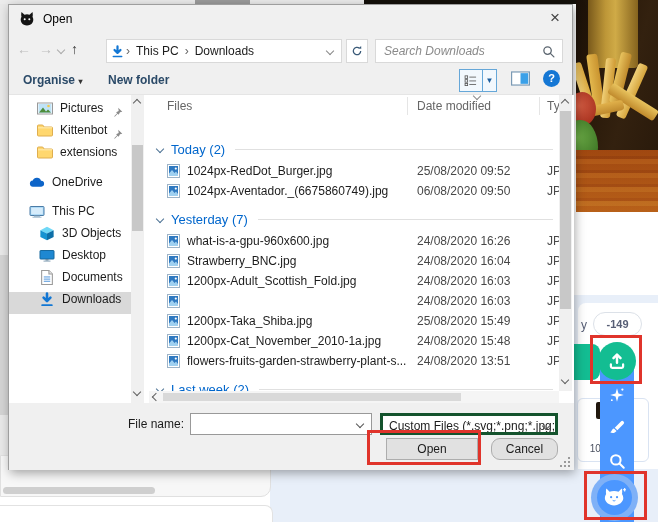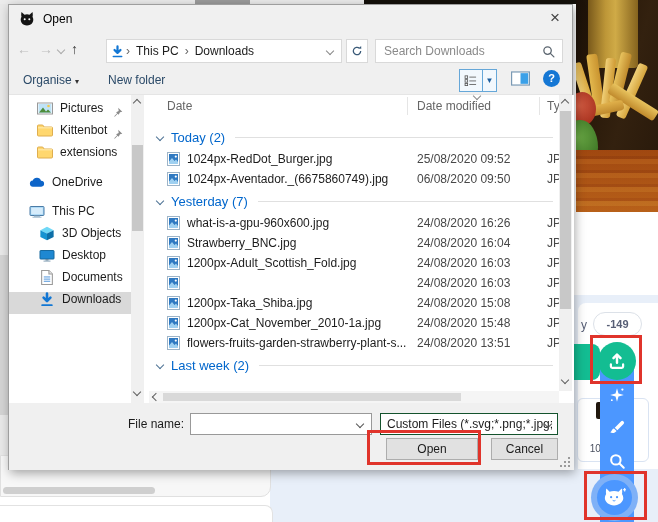--- a/index.html
+++ b/index.html
@@ -71,32 +71,32 @@
     font-size:17px; line-height:26px; color:#444; }
 
   .navglyph { position:absolute; top:36px; font-size:14px; }
   #addr-box { position:absolute; left:97px; top:34px; width:236px; height:24px; background:#fff;
     border:1px solid #d9d9d9; display:flex; align-items:center; padding:0 4px; }
   #refresh-btn { position:absolute; left:337px; top:34px; width:22px; height:24px; background:#fff;
     border:1px solid #d9d9d9; display:flex; align-items:center; justify-content:center; }
   #search-box { position:absolute; left:366px; top:34px; width:188px; height:24px; background:#fff;
     border:1px solid #d9d9d9; }
   #search-box input { position:absolute; left:8px; top:2px; width:150px; height:18px; border:none;
-    outline:none; font-size:12px; font-family:"Liberation Sans",sans-serif; color:#333; }
+    outline:none; font-size:12px; font-family:"Liberation Sans",sans-serif; color:#333;font-style:italic; }
   #search-box input::placeholder { color:#8a8a8a; }
   .crumb { font-size:12px; color:#1c1c1c; margin:0 4px; }
   .crumb-sep { color:#666; font-size:12px; margin:0 2px; }
 
   .chev { display:inline-block; width:6px; height:6px; border-right:1.5px solid #666; border-bottom:1.5px solid #666; }
   .chev-down { transform:rotate(45deg); }
   .chev-up { transform:rotate(-135deg); }
   .chev-left { transform:rotate(135deg); }
 
   #cmdbar { position:absolute; left:0; top:62px; width:100%; height:28px; border-bottom:1px solid #e5e5e5; }
-  .cmd { position:absolute; top:6px; font-size:12px; color:#2b4a68; }
+  .cmd { position:absolute; top:6px; font-size:12px; color:#2b4a68;font-weight:bold; }
   #view-group { position:absolute; left:450px; top:2px; width:38px; height:23px; background:#f2f8fd;
     border:1px solid #66a7d8; display:flex; }
   #view-icon-cell { width:23px; border-right:1px solid #66a7d8; display:flex; align-items:center; justify-content:center; }
   #view-arrow-cell { flex:1; display:flex; align-items:center; justify-content:center; font-size:8px; color:#1e5f9e; }
   #preview-btn { position:absolute; left:502px; top:4px; width:19px; height:16px; }
   #help-btn { position:absolute; left:534px; top:3px; width:17px; height:17px; border-radius:50%;
     background:#1577d4; color:#fff; font-size:11px; font-weight:bold; text-align:center; line-height:17px; }
 
   #main { position:absolute; left:0; top:90px; width:565px; height:308px; background:#fff; overflow:hidden; }
   #sidebar { position:absolute; left:0; top:0; width:122px; height:308px; overflow:hidden; padding-top:6px; }
@@ -110,22 +110,22 @@
   #side-scroll { position:absolute; left:122px; top:0; width:13px; height:308px; background:#f0f0f0; }
   .sb-thumb { position:absolute; background:#c8c8c8; }
   .sb-arrow { position:absolute; left:3px; }
 
   #files { position:absolute; left:140px; top:0; width:410px; height:296px; overflow:hidden; }
   #fhead { position:relative; height:22px; }
   .fcol { position:absolute; top:4px; font-size:12px; color:#666; }
   .fcol-sep { position:absolute; top:2px; width:1px; height:18px; background:#e5e5e5; }
   #sort-chev { position:absolute; left:325px; top:-2px; }
   #flist { padding-top:8px; }
-  .group-row { height:24px; display:flex; align-items:center; padding-left:8px; }
-  .group-row:first-child { margin-top:0;justify-content:flex-end; }
+  .group-row { height:24px; display:flex; align-items:center; padding-left:8px; margin-top:6px; }
+  .group-row:first-child { margin-top:12px;justify-content:flex-end; }
   .gchev { width:6px; height:6px; border-right:1.5px solid #4d7294; border-bottom:1.5px solid #4d7294;
     transform:rotate(45deg); margin-right:8px; flex:none; }
   .glabel { color:#0066cc; font-size:13px; white-space:nowrap; }
   .gline { flex:1; height:1px; background:#e0e0e0; margin:0 6px 0 10px; }
   .file-row { position:relative; height:20px; }
   .ficon { position:absolute; left:18px; top:3px; width:13px; height:14px; }
   .fname { position:absolute; left:38px; top:3px; font-size:12px; color:#1c1c1c; white-space:nowrap; }
   .fdate { position:absolute; left:268px; top:3px; font-size:12px; color:#474747; white-space:nowrap; }
   .ftype { position:absolute; left:398px; top:3px; width:12px; font-size:12px; color:#474747;
     white-space:nowrap; overflow:hidden; }
@@ -133,26 +133,26 @@
   #file-hscroll { position:absolute; left:140px; top:296px; width:410px; height:12px; background:#f5f5f5; }
   #hthumb { position:absolute; left:14px; top:2px; width:298px; height:8px; background:#d9d9d9; }
 
   #footer { position:absolute; left:0; top:398px; width:565px; height:67px; background:#f0f0f0; }
   #fname-label { position:absolute; left:80px; top:14px; width:95px; text-align:right; font-size:12px; color:#1c1c1c; }
   #fname-combo { position:absolute; left:181px; top:10px; width:182px; height:22px; background:#fff; border:1px solid #999; }
   #fname-combo input { position:absolute; left:4px; top:2px; width:158px; height:16px; border:none; outline:none;
     font-family:"Liberation Sans",sans-serif; font-size:12px; }
   #fname-combo .chev { position:absolute; right:8px; top:7px; }
   #ftype-select { position:absolute; left:371px; top:10px; width:178px; height:22px; background:#fff;
-    border:1px solid #14532d; font-size:12px; line-height:20px; padding-left:6px; white-space:nowrap; overflow:hidden; }
+    border:3px solid #14532d; font-size:12px; line-height:20px; padding-left:6px; white-space:nowrap; overflow:hidden; }
   #ftype-select .chev { position:absolute; right:6px; top:7px; }
   .dlg-btn { position:absolute; top:35px; height:22px; background:#e1e1e1; border:1px solid #adadad;
     font-size:12px; text-align:center; line-height:20px; color:#1c1c1c; }
   #open-btn { left:377px; width:92px; }
-  #cancel-btn { left:482px; width:67px; }
+  #cancel-btn { left:482px; width:67px;border-radius:9px; }
   #grip { position:absolute; right:4px; bottom:3px; width:10px; height:10px; }
   #grip i { position:absolute; width:2px; height:2px; background:#9a9a9a; }
 
   
   .red-box { position:absolute; border:3px solid #e0342b; z-index:30; }
   #red-open { left:367px; top:430px; width:114px; height:35px; }
   #red-upload { left:590px; top:335px; width:52px; height:49px; }
   #red-cat { left:584px; top:471px; width:63px; height:49px; }
   #dialog { z-index:10; }
   #green-frag { z-index:1; } #blue-column { z-index:2; }
@@ -409,21 +409,21 @@
         </div>
       </div>
     <div id="side-scroll">
       <span class="chev chev-up sb-arrow" style="top:5px;border-color:#606060"></span>
       <div class="sb-thumb" style="left:1px;top:50px;width:11px;height:86px"></div>
       <span class="chev chev-down sb-arrow" style="top:294px;border-color:#606060"></span>
     </div>
 
     <div id="files">
       <div id="fhead">
-        <span class="fcol" style="left:18px">Date</span>
+        <span class="fcol" style="left:18px">Files</span>
         <span class="fcol" style="left:268px">Date modified</span>
         <span class="fcol" style="left:398px">Ty</span>
         <span class="fcol-sep" style="left:258px"></span>
         <span class="fcol-sep" style="left:390px"></span>
         <span class="chev chev-down" id="sort-chev" style="border-color:#8a8a8a"></span>
       </div>
       <div id="flist">
           <div class="group-row">
             <span class="gchev"></span>
             <span class="glabel">Today (2)</span>
@@ -514,21 +514,21 @@
           <div class="file-row">
             <span class="ficon">
               <svg viewBox="0 0 13 14">
                 <rect x="0.5" y="0.5" width="12" height="13" fill="#fff" stroke="#9db4c8"></rect>
                 <rect x="2" y="2" width="9" height="10" fill="#2f79c1"></rect>
                 <path d="M2 9.5 l3-3.5 2.5 3 1.5-1.5 2 2.5 v2 h-9 z" fill="#9fd0f0"></path>
                 <circle cx="8.8" cy="4.6" r="1.1" fill="#fff"></circle>
               </svg>
             </span>
             <span class="fname">1200px-Taka_Shiba.jpg</span>
-            <span class="fdate">24/08/2020 15:08</span>
+            <span class="fdate">25/08/2020 15:49</span>
             <span class="ftype">JP</span>
           </div>
           <div class="file-row">
             <span class="ficon">
               <svg viewBox="0 0 13 14">
                 <rect x="0.5" y="0.5" width="12" height="13" fill="#fff" stroke="#9db4c8"></rect>
                 <rect x="2" y="2" width="9" height="10" fill="#2f79c1"></rect>
                 <path d="M2 9.5 l3-3.5 2.5 3 1.5-1.5 2 2.5 v2 h-9 z" fill="#9fd0f0"></path>
                 <circle cx="8.8" cy="4.6" r="1.1" fill="#fff"></circle>
               </svg>

